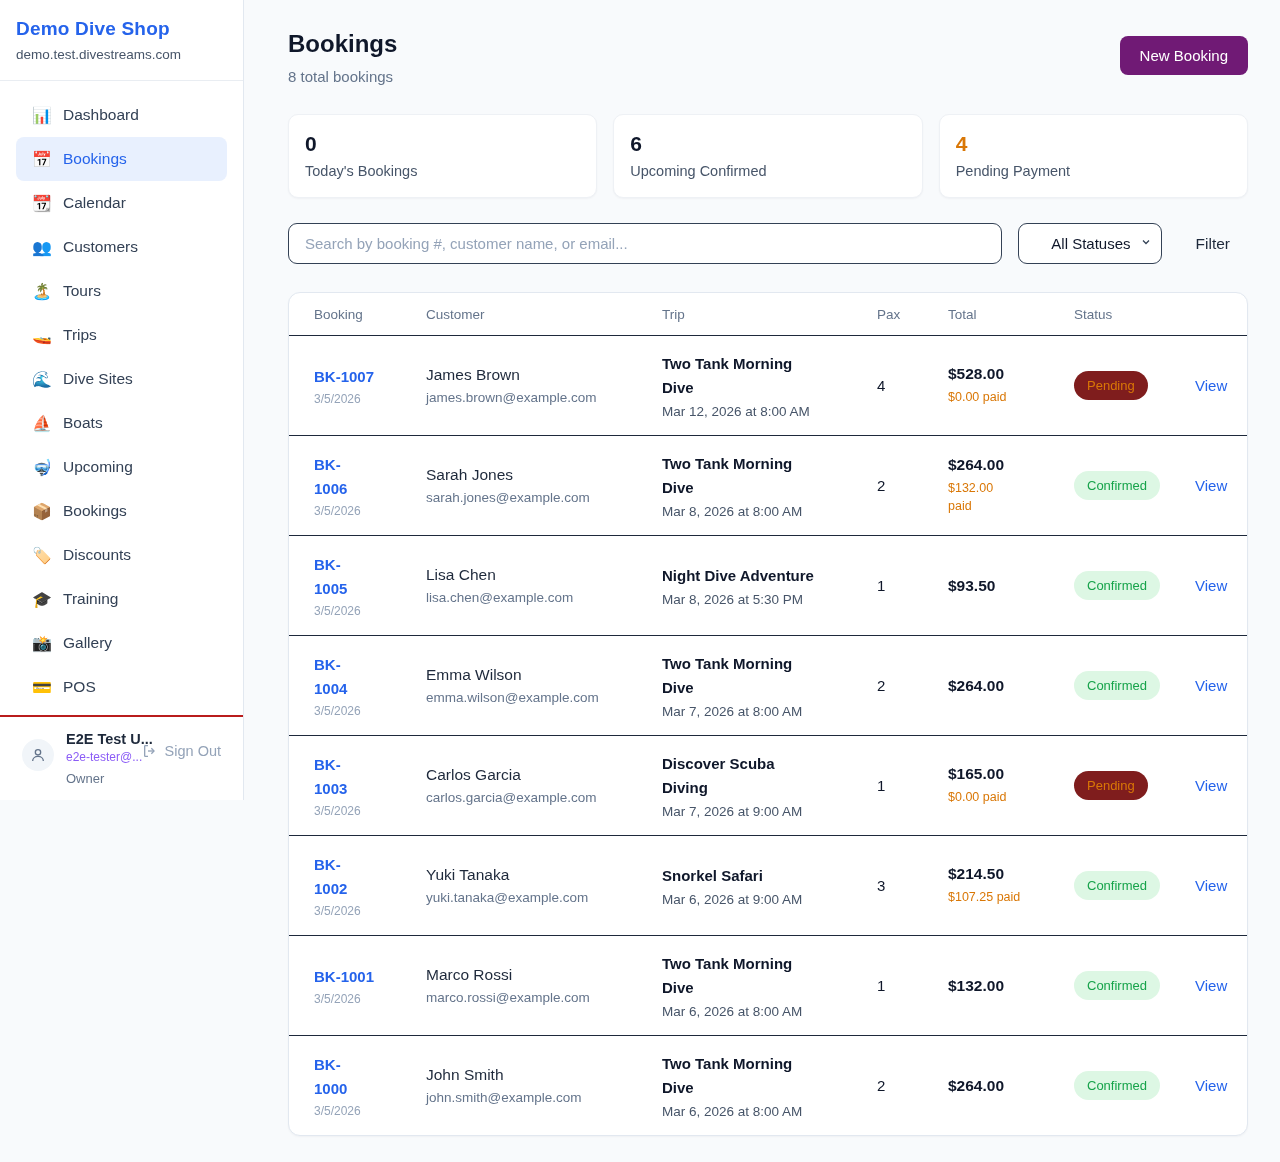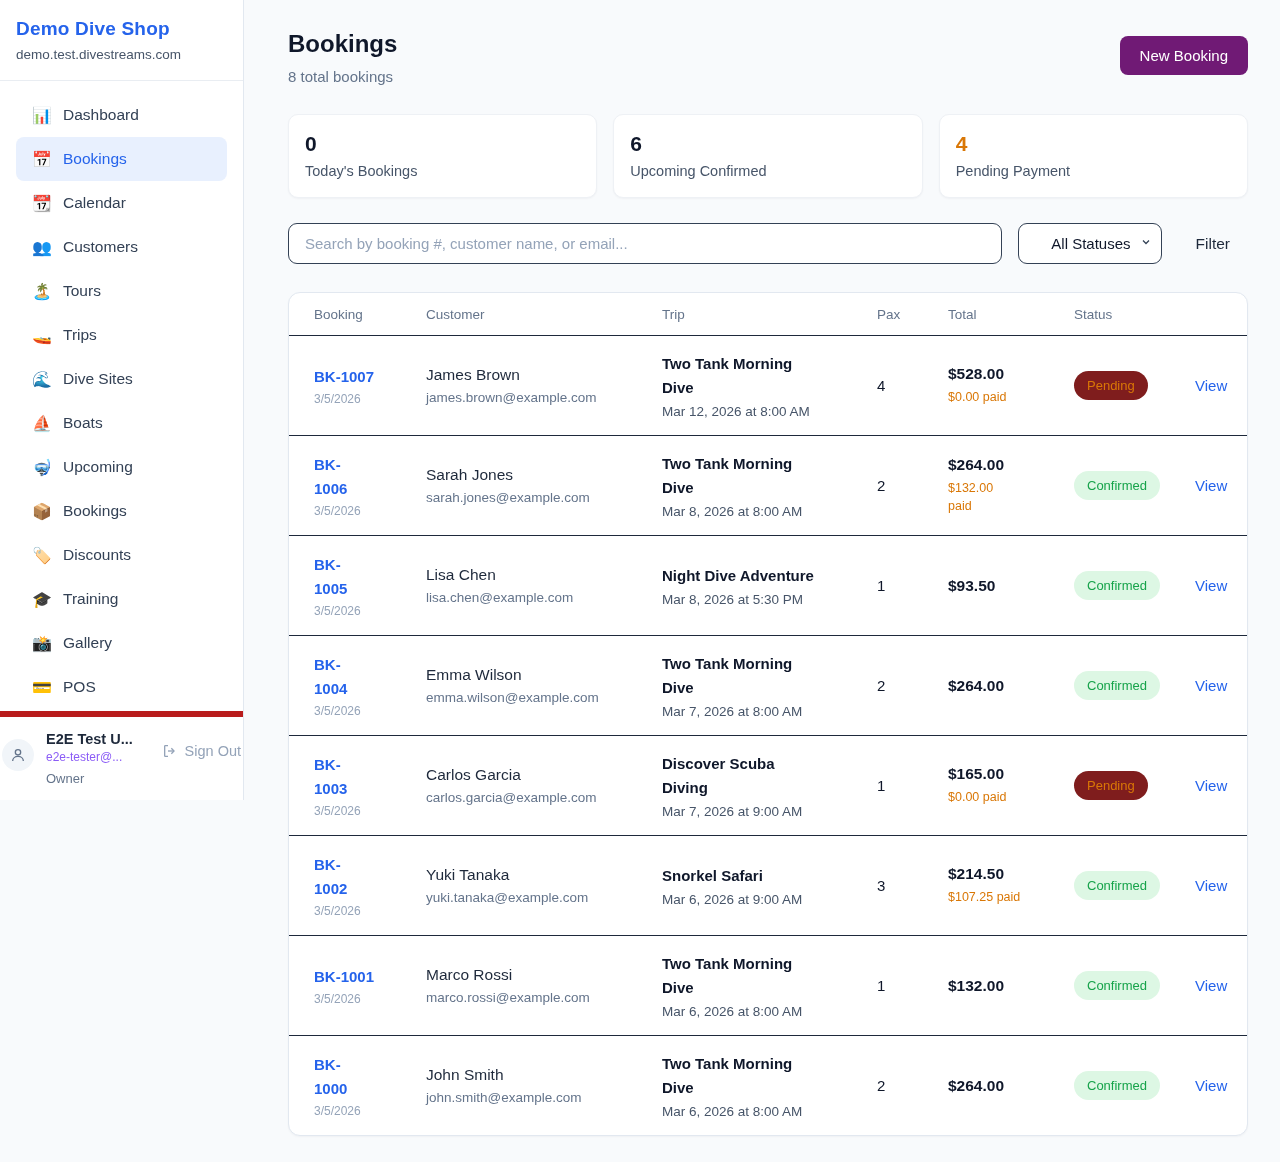--- a/index.html
+++ b/index.html
@@ -22,21 +22,21 @@
   .brand-domain { color:#475569; font-size:13.5px; margin-top:7px; }
   .nav { padding:12px 0 0; flex:1 1 auto; }
   .nav-item {
     display:flex; align-items:center; gap:11px;
     height:44px; margin:0 16px; padding:0 16px;
     border-radius:8px; cursor:pointer;
     color:#334155; font-size:15.5px;
   }
   .nav-item .nav-icon { font-size:16px; width:20px; text-align:center; }
   .nav-item.active { background:#e8f0fe; color:#2563eb; font-weight:500; }
-  .sidebar-footer { border-top:6px solid #b91c1c; padding:14px 2px; }
+  .sidebar-footer { border-top:2px solid #b91c1c; padding:14px 22px; }
   .user-row { display:flex; align-items:flex-start; gap:12px; }
   .avatar {
     width:32px; height:32px; border-radius:50%; background:#f1f5f9;
     display:flex; align-items:center; justify-content:center; flex:0 0 auto;
     margin-top:8px;
   }
   .user-meta { flex:1 1 auto; min-width:0; }
   .user-name { font-size:14.5px; font-weight:bold; color:#1e293b; white-space:nowrap; }
   .user-email { font-size:12px; color:#8b5cf6; margin-top:3px; white-space:nowrap; }
   .user-role { font-size:13px; color:#64748b; margin-top:7px; }

